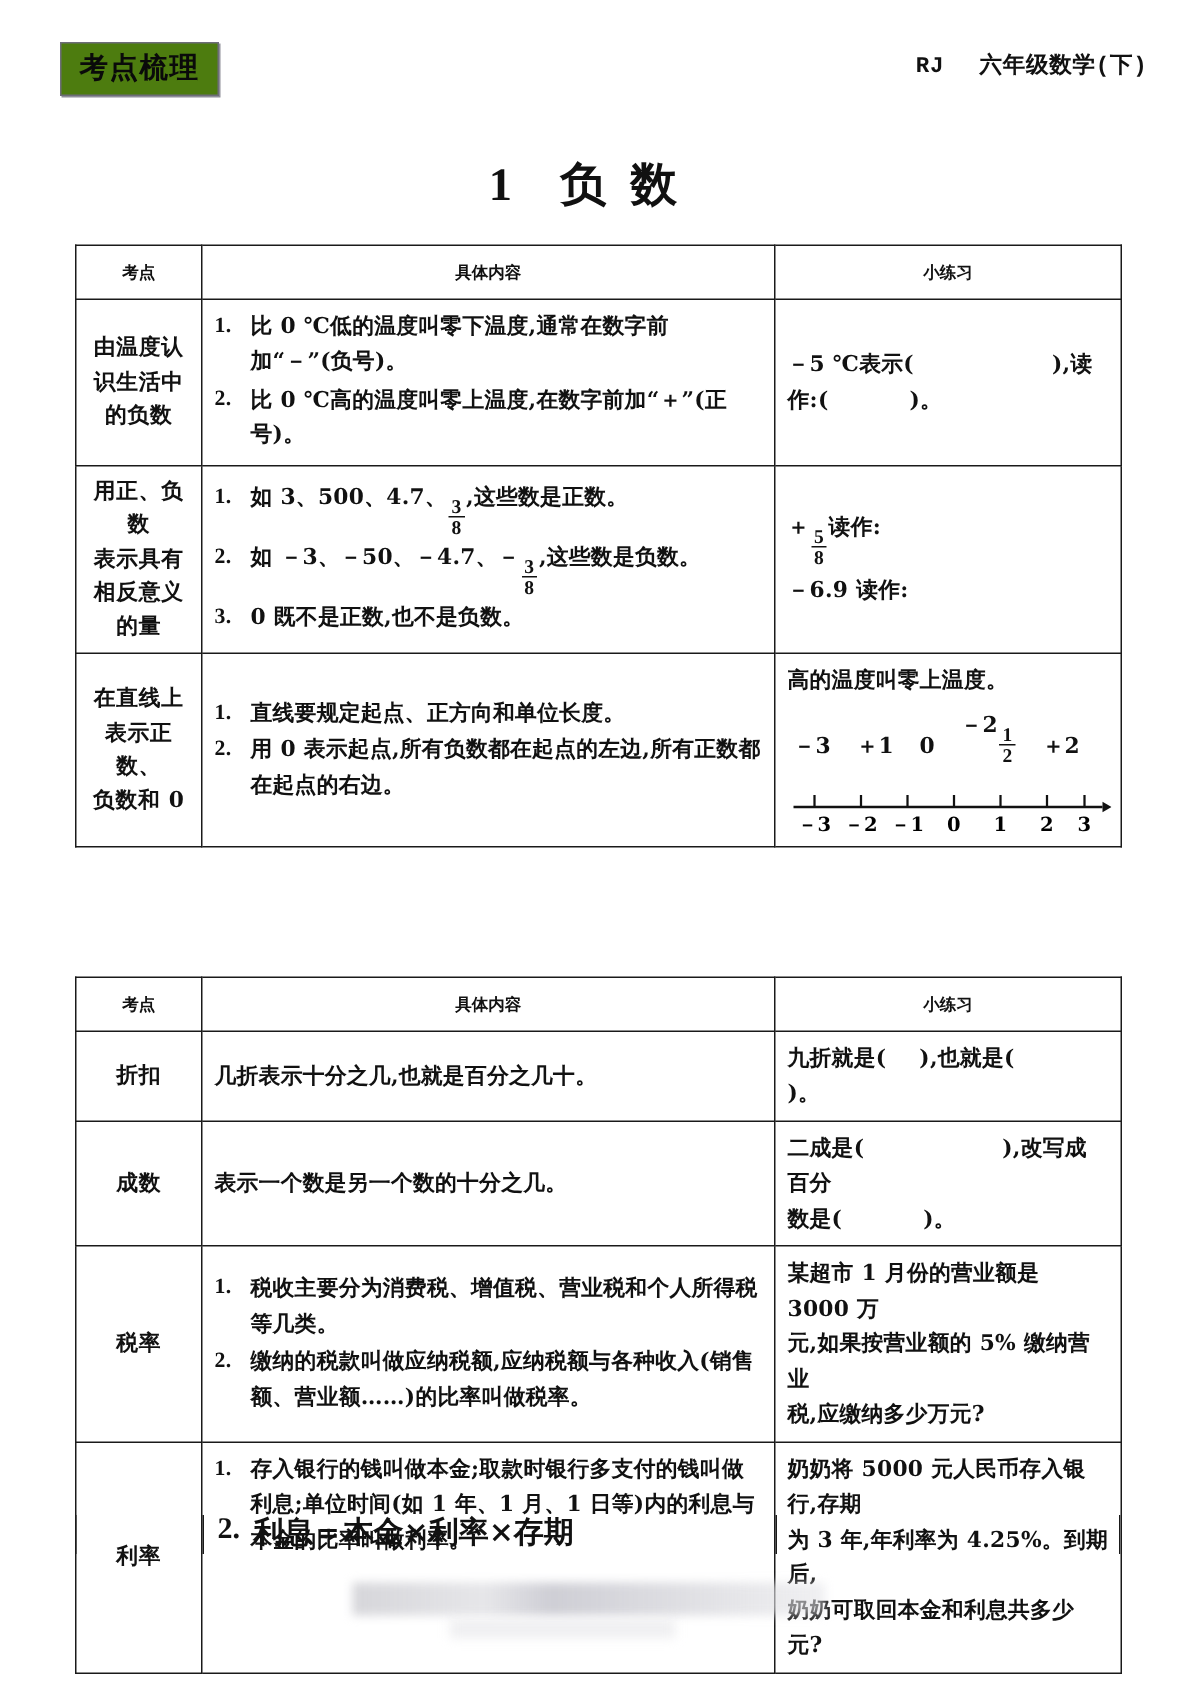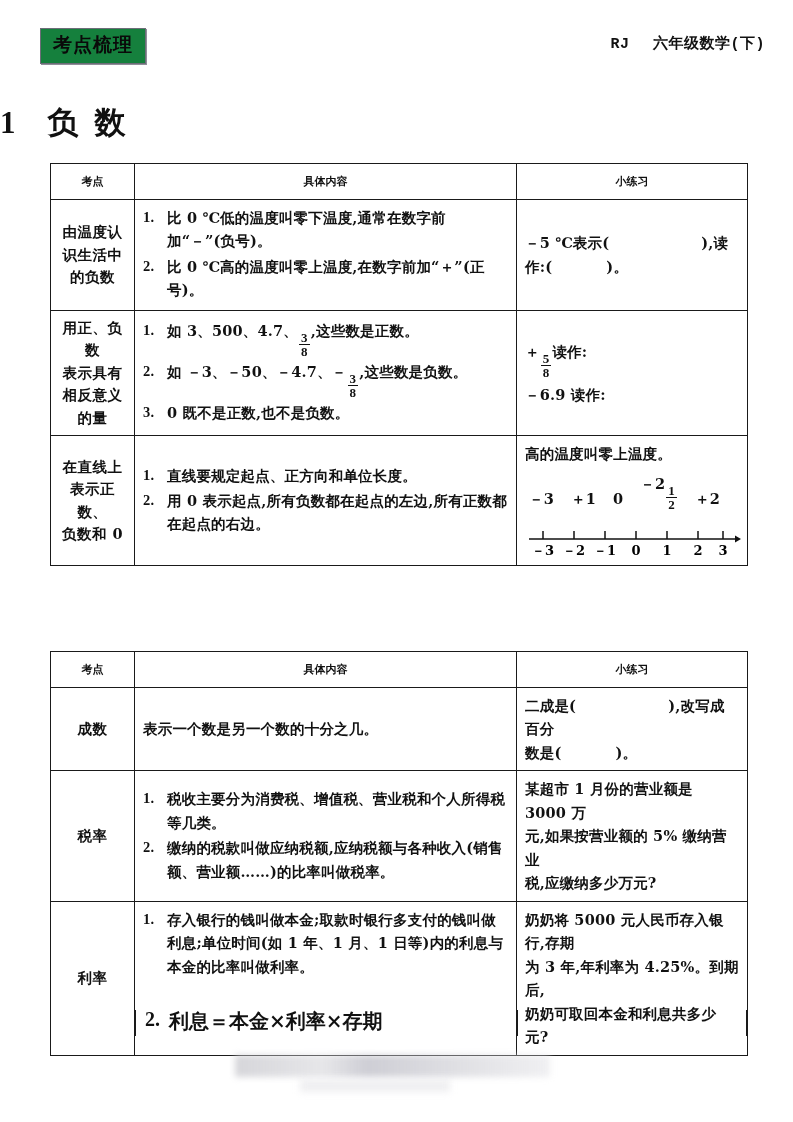--- a/index.html
+++ b/index.html
@@ -25,21 +25,21 @@
     top: 28px;
     left: 40px;
     right: 28px;
     height: 34px;
   }
 
   .header-badge {
     position: absolute;
     left: 0;
     top: 0;
-    background: #15803d;
+    background: #4d7c0f;
     border: 1px solid #6d6d78;
     padding: 3px 12px 5px 12px;
     font-family: "DejaVu Sans", sans-serif;
     font-weight: bold;
     font-size: 19px;
     letter-spacing: 1px;
     color: #0a0a0a;
     box-shadow: 1px 1px 0 #8e8e98;
   }
 
@@ -50,20 +50,21 @@
     font-family: Liberation Mono, monospace;
     font-weight: bold;
     font-size: 15px;
     letter-spacing: 0.5px;
     white-space: nowrap;
   }
   .header-course .rj { margin-right: 14px; }
 
   
   .section-title {
+    text-align: center;
     font-family: "DejaVu Sans", sans-serif;
     font-weight: bold;
     font-size: 31px;
     letter-spacing: 2px;
     white-space: nowrap;
   }
   .section-title .num {
     font-family: "Liberation Serif", serif;
     margin-right: 30px;
   }
@@ -378,20 +379,29 @@
       </colgroup>
     <thead>
       <tr>
         <th>考点</th>
         <th>具体内容</th>
         <th>小练习</th>
       </tr>
     </thead>
     <tbody>
       <tr>
+        <td class="point">折扣</td>
+        <td class="content">
+          <div>几折表示十分之几,也就是百分之几十。</div>
+        </td>
+        <td class="practice">
+          <div>九折就是(<span class="blank-sm"></span>),也就是(<span class="blank-md"></span>)。</div>
+        </td>
+      </tr>
+      <tr>
         <td class="point">成数</td>
         <td class="content">
           <div>表示一个数是另一个数的十分之几。</div>
         </td>
         <td class="practice">
           <div>二成是(<span class="blank-lg"></span>),改写成百分</div>
           <div>数是(<span class="blank-md"></span>)。</div>
         </td>
       </tr>
       <tr>

